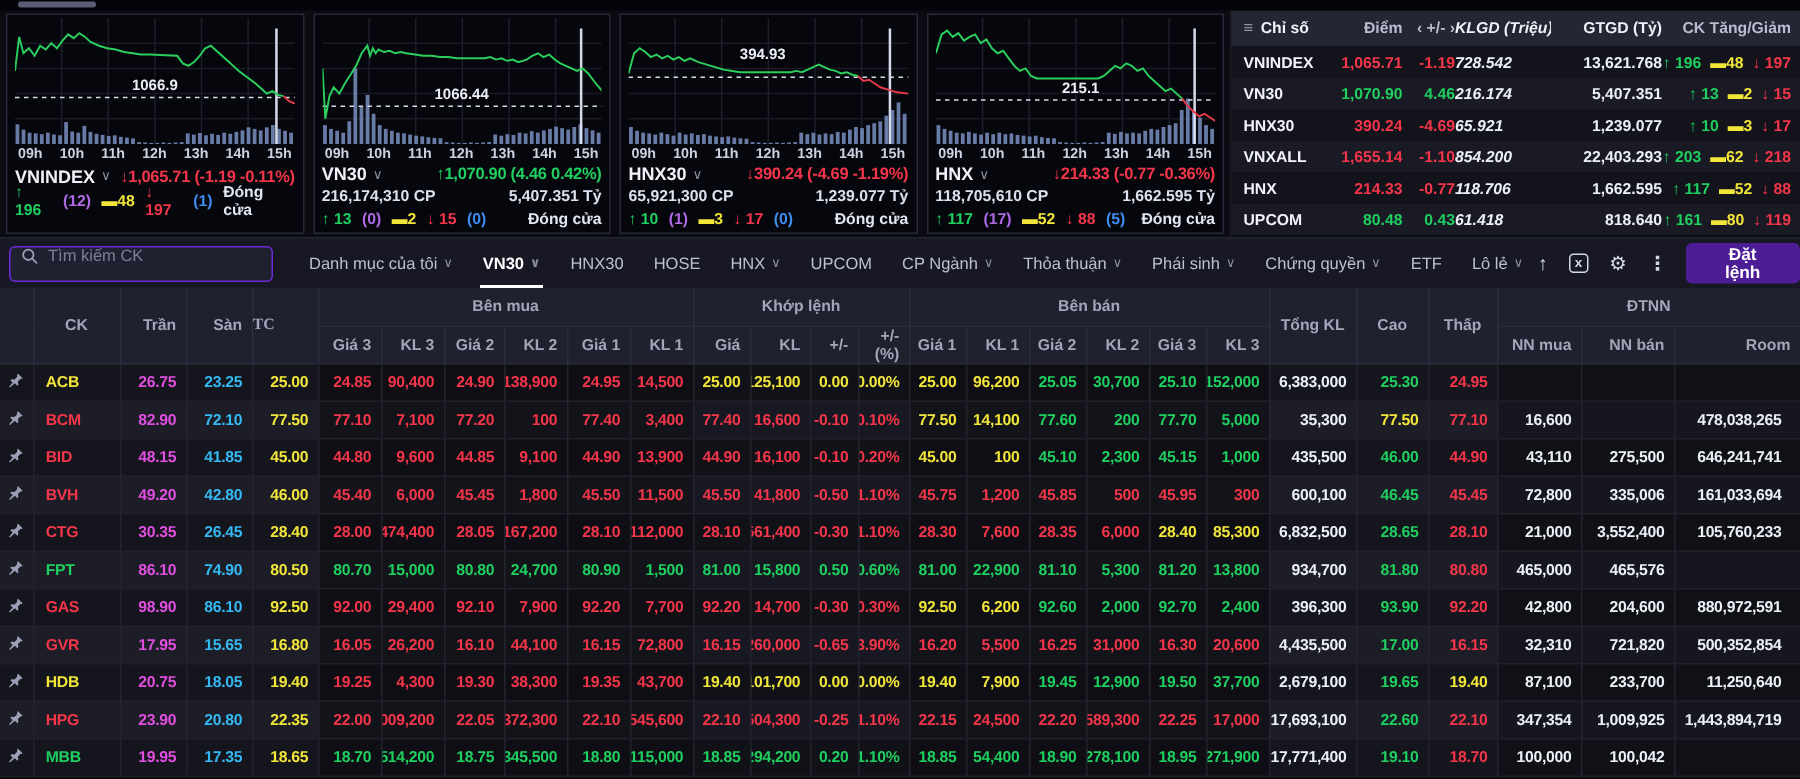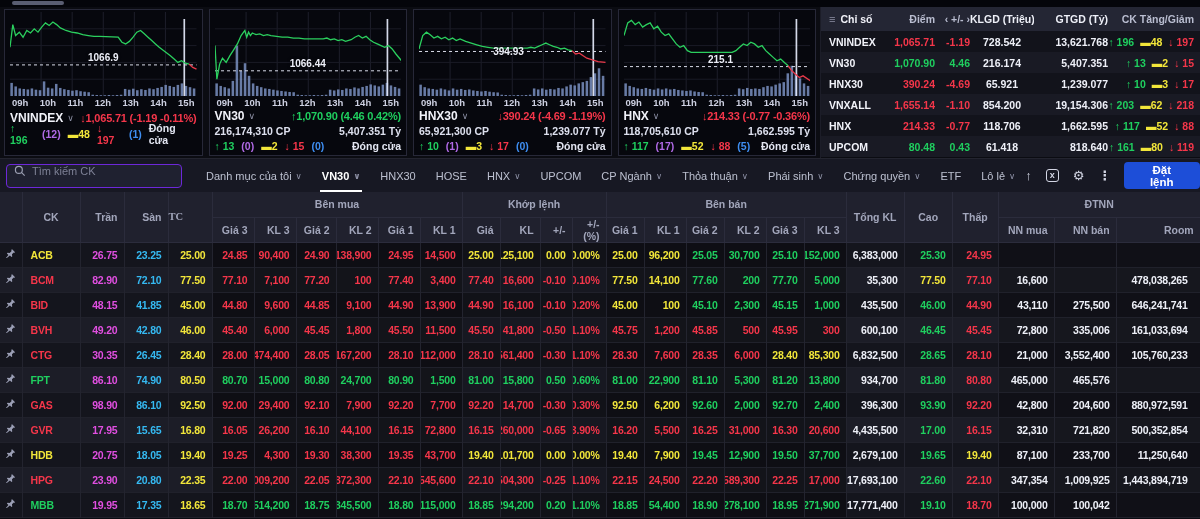--- a/index.html
+++ b/index.html
@@ -28,39 +28,39 @@
   
   .idx { width:380px; display:flex; flex-direction:column; border-left:1px solid #1c1d28; }
   .idx-h { height:24px; background:#242634; display:flex; align-items:center; font-size:10.5px; font-weight:bold; color:#b9bdd0; }
   .idx-row { height:21px; display:flex; align-items:center; font-size:10.5px; font-weight:bold; }
   .idx-row:nth-child(odd) { background:#12131b; }
   .idx-row:nth-child(even) { background:#191a24; }
   .ic { white-space:nowrap; overflow:hidden; }
   .ic-name { width:62px; padding-left:8px; text-align:left; color:#f2f3fa; display:flex; align-items:center; gap:5px;}
   .ic-point { width:52px; text-align:right; }
   .ic-chg { width:35px; text-align:right; }
-  .ic-klgd { width:64px; text-align:center; color:#eef0f8; }
+  .ic-klgd { width:64px; text-align:left; color:#eef0f8;font-style:italic; }
   .ic-gtgd { width:74px; text-align:right; color:#eef0f8; }
   .ic-ck { flex:1; display:flex; justify-content:flex-end; gap:6px; padding-right:6px; }
   .hamburger { color:#8d90a5; font-size:11px; }
 
   
   .toolbar { height:34px; background:#171823; display:flex; align-items:center; border-top:1px solid #23242f; }
   .searchbox { width:196px; height:24px; margin-left:6px; background:#1f2130; border:1px solid #6d28d9; border-radius:4px; display:flex; align-items:flex-start; padding:0 7px; gap:6px; }
   .searchbox input { flex:1; background:transparent; border:none; outline:none; color:#d5d8e6; font-size:11px; font-family:inherit; }
   .searchbox input::placeholder { color:#7d8095; }
   .tabs { display:flex; align-items:center; height:100%; margin-left:14px; }
   .tab { height:100%; display:flex; align-items:center; padding:0 10px; font-size:11px; color:#bcc0d0; cursor:pointer; position:relative; white-space:nowrap; }
   .tab .tcaret { font-size:8.5px; color:#8d90a5; margin-left:4px; }
   .tab.active { color:#ffffff; font-weight:bold; }
   .tab.active::after { content:""; position:absolute; left:8px; right:8px; bottom:0; height:2px; background:#ffffff; }
   .tools { margin-left:auto; display:flex; align-items:center; gap:14px; padding-right:10px; }
   .tool-icon { color:#d3d6e4; font-size:13px; font-weight:bold; cursor:pointer; line-height:1; }
   .excel-box { width:13px; height:13px; border:1.5px solid #d3d6e4; border-radius:3px; font-size:9px; display:flex; align-items:center; justify-content:center; }
-  .order-btn { height:27px; padding:0 22px; background:#1d4ed8; color:#fff; border:none; border-radius:4px; font-size:11.5px; font-weight:bold; font-family:inherit; cursor:pointer; margin-left:2px; }
+  .order-btn { height:27px; padding:0 22px; background:#4c1d95; color:#fff; border:none; border-radius:4px; font-size:11.5px; font-weight:bold; font-family:inherit; cursor:pointer; margin-left:2px; }
 
   
   table.board { width:1200px; border-collapse:collapse; table-layout:fixed; }
   .board th { background:#20212e; color:#a2a6bb; font-size:10.5px; font-weight:bold; border-right:1px solid #2b2c3c; border-bottom:1px solid #2b2c3c; height:25px; }
   .board tr.h2 th { text-align:right; padding-right:6px; }
   .board th.cen { text-align:center; padding-right:0; }
   .board td { height:25px; border-right:1px solid #23242f; font-size:10.5px; font-weight:bold; letter-spacing:-0.2px; }
   .board tr.odd  { background:#14151d; }
   .board tr.even { background:#1c1d27; }
   .board tbody tr { border-bottom:1px solid #20212b; }
@@ -319,21 +319,21 @@
             <rect x="89.3304347826087" y="49.2" width="1.3478260869565217" height="10.799999999999999" fill="#8199cc" opacity="0.8"></rect>
             <rect x="91.50434782608696" y="46.5" width="1.3478260869565217" height="13.5" fill="#8199cc" opacity="0.8"></rect>
             <rect x="93.67826086956522" y="43.8" width="1.3478260869565217" height="16.2" fill="#8199cc" opacity="0.8"></rect>
             <rect x="95.85217391304349" y="40.2" width="1.3478260869565217" height="19.8" fill="#8199cc" opacity="0.8"></rect>
             <rect x="98.02608695652174" y="45.6" width="1.3478260869565217" height="14.4" fill="#8199cc" opacity="0.8"></rect>
             <rect x="93" y="5" width="0.9" height="55" fill="#dfe5f5" opacity="0.95"></rect>
             <line x1="0" y1="28.2" x2="100" y2="28.2" stroke="#d8dbe8" stroke-width="1" stroke-dasharray="3 3" vector-effect="non-scaling-stroke"></line>
             <polyline points="0,26.4 2,16.8 4,14.399999999999999 6,16.2 8,18.599999999999998 10,17.4 12,19.2 14,18 16,19.8 18,18.599999999999998 20,20.4 22,19.2 25,21 28,22.2 31,23.4 34,24.599999999999998 37,25.2 40,25.8 45,25.8 50,25.8 58,25.8 60,25.2 62,25.8 64,24.599999999999998 66,23.4 68,22.2 70,23.4 72,24.599999999999998 74,25.2 76,26.4 78,25.8 80,27 82,27.599999999999998" fill="none" stroke="#2bcf5e" stroke-width="1.3" vector-effect="non-scaling-stroke"></polyline>
             <polyline points="82,27.599999999999998 84,30 86,29.4 88,31.2 90,33 93,34.199999999999996 96,35.4 100,36" fill="none" stroke="#e8394a" stroke-width="1.3" vector-effect="non-scaling-stroke"></polyline>
           </svg>
-          <div class="ref-label" style="left: 48%; top: 34px; text-align: right;">394.93</div>
+          <div class="ref-label" style="left: 48%; top: 19px; text-align: right;">394.93</div>
         </div>
       <div class="axis">
           <span>09h</span>
           <span>10h</span>
           <span>11h</span>
           <span>12h</span>
           <span>13h</span>
           <span>14h</span>
           <span>15h</span>
         </div>
@@ -496,21 +496,21 @@
             <span class="c-up">↑ 10</span>
             <span class="c-ref">▬3</span>
             <span class="c-down">↓ 17</span>
           </span>
         </div>
         <div class="idx-row">
           <span class="ic ic-name">VNXALL</span>
           <span class="ic ic-point c-down">1,655.14</span>
           <span class="ic ic-chg c-down">-1.10</span>
           <span class="ic ic-klgd">854.200</span>
-          <span class="ic ic-gtgd">19,154.306</span>
+          <span class="ic ic-gtgd">22,403.293</span>
           <span class="ic ic-ck">
             <span class="c-up">↑ 203</span>
             <span class="c-ref">▬62</span>
             <span class="c-down">↓ 218</span>
           </span>
         </div>
         <div class="idx-row">
           <span class="ic ic-name">HNX</span>
           <span class="ic ic-point c-down">214.33</span>
           <span class="ic ic-chg c-down">-0.77</span>

